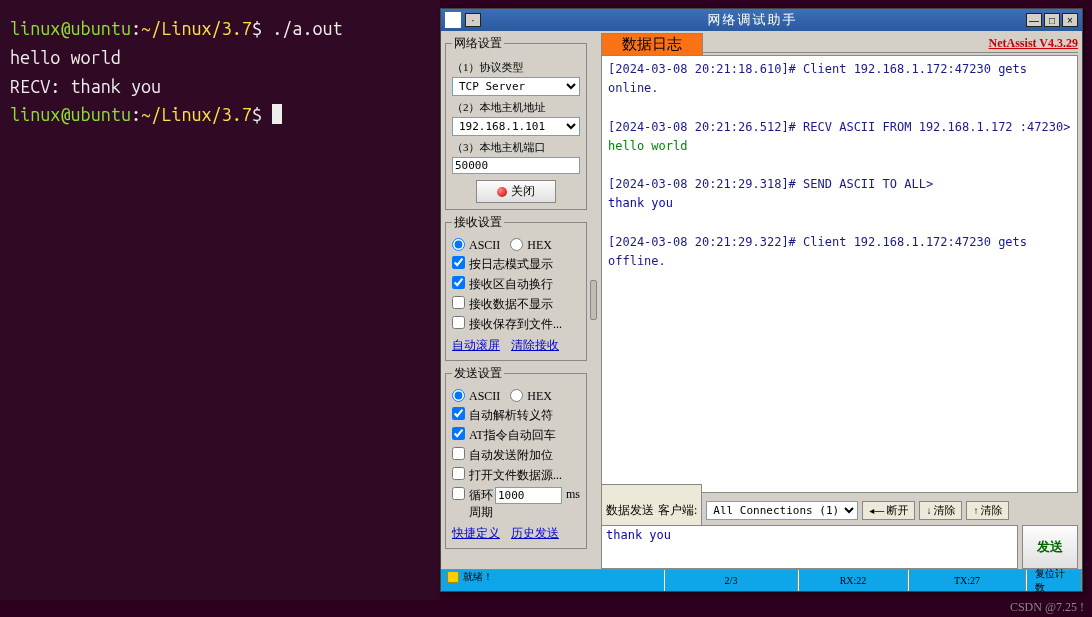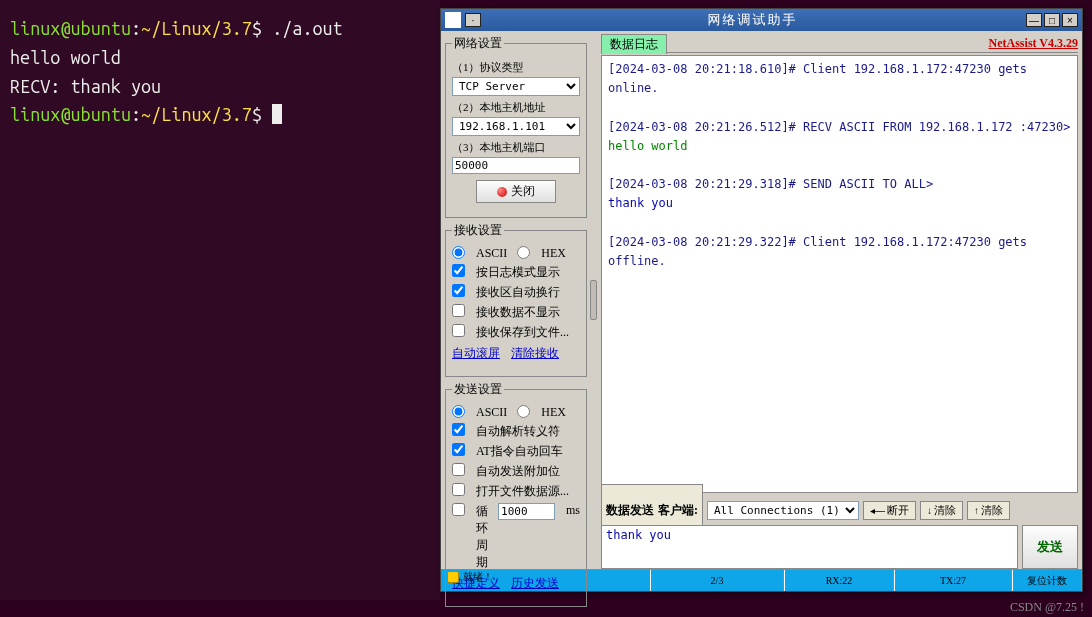--- a/index.html
+++ b/index.html
@@ -53,21 +53,21 @@
 .titlebar .icon-app { width: 16px; height: 16px; background:#fff; margin-right:2px;}
 .titlebar .title-text { flex:1; text-align:center; font-size:13px; letter-spacing:2px; }
 .titlebar .winbtn { width:16px; height:14px; border:1px solid #222; background:#d4d0c8; margin-left:2px; display:flex; align-items:center; justify-content:center; font-size:10px; font-family:sans-serif; color:#000;}
 .app-body { display:flex; height:538px; }
 .left-panel { width:150px; padding:4px; }
 .right-panel { flex:1; display:flex; flex-direction:column; padding:4px 4px 0 4px; position:relative;}
 .panel-divider { width:6px; background:#d4d0c8; position:relative; display:flex; align-items:center;}
 .panel-handle { position:absolute; top:50%; left:-1px; transform:translateY(-50%); width:7px; height:40px; background:#c0bcb4; border:1px solid #888; border-radius:2px; cursor:ew-resize;}
 fieldset {
   border: 1px solid #888;
-  padding: 4px 6px 14px 6px;
+  padding: 4px 6px 6px 6px;
   margin-bottom: 4px;
 }
 legend { font-size:12px; padding:0 2px; }
 .field-label { font-size:11px; margin:4px 0 2px; }
 select, input[type=text] {
   width: 100%;
   font-size: 11px;
   padding: 1px 2px;
   border: 1px solid #7f9db9;
   background:#fff;
@@ -76,46 +76,46 @@
 .close-btn {
   display:block; margin:6px auto 0;
   width:80px; padding:2px;
   border:1px solid #888;
   background:linear-gradient(#fdfdfd,#e0e0e0);
   font-family:'SimSun'; font-size:12px;
   text-align:center;
 }
 .close-btn .red-dot { display:inline-block; width:10px; height:10px; background:radial-gradient(circle at 30% 30%, #ff8888, #cc0000); border-radius:50%; vertical-align:middle; margin-right:4px;}
 .radio-row, .check-row { font-size:12px; margin:3px 0; display:flex; align-items:flex-start; gap:2px;}
-.radio-row input, .check-row input { margin-right:9px; }
+.radio-row input, .check-row input { margin-right:2px; }
 .radio-row label { margin-right:8px; }
 .link-row { font-size:12px; margin-top:4px;}
 .link-row a { color:#0000cc; text-decoration:underline; cursor:pointer; margin-right:8px;}
 .cycle-input { width:40px; display:inline-block; border:1px solid #7f9db9; font-size:11px; padding:0 1px;}
 
 .log-header { display:flex; align-items:center; height:18px; border-bottom:1px solid #888; margin-bottom:2px;}
-.log-header .log-tab { border:1px solid #888; border-bottom:none; background:#86efac; padding:1px 8px; font-size:12px;}
+.log-header .log-tab { border:1px solid #888; border-bottom:none; background:#f97316; padding:1px 20px; font-size:15px;}
 .log-header .version { margin-left:auto; color:#c00; text-decoration:underline; font-family:'SimSun'; font-size:12px; font-weight:bold;}
 .log-area {
   flex:1;
   background:#fff;
   border:1px solid #888;
   padding:4px 6px;
   font-family: 'SimSun', monospace;
   font-size:12px;
   line-height:1.6;
   color:#333;
   overflow:auto;
 }
 .log-line-sys { color:#1a1a8a; }
 .log-line-recv { color:#008800; }
 .log-line-send { color:#0909aa; }
 
 .send-bar { display:flex; align-items:center; gap:4px; margin-top:6px; font-size:12px; height:22px;}
-.send-bar .send-label-group { border:1px solid #888; padding:17px 4px; background:#ece9d8; display:flex; gap:4px;font-weight:bold;}
+.send-bar .send-label-group { border:1px solid #888; padding:17px 4px; background:#ece9d8; display:flex; gap:4px;}
 .send-bar select { width:auto; font-size:11px;}
 .send-bar .disc-btn, .send-bar .clear-btn {
   border:1px solid #888; background:#ece9d8; padding:1px 6px; font-size:11px; display:flex; align-items:center; gap:2px;
 }
 .arrow-icon { font-size:10px; }
 .send-row { display:flex; gap:4px; margin-top:4px; height:44px;}
 .send-input {
   flex:1; border:1px solid #888; background:#fff; padding:2px 4px;
   font-family:'SimSun',monospace; font-size:12px; color:#0909aa;
   resize:none;
@@ -298,17 +298,17 @@
   </div>
 
   <div class="statusbar">
     <div class="ready">
       <span class="ready-icon"></span>
       <span>就绪！</span>
     </div>
     <div class="status-cell" style="width:134px">2/3</div>
     <div class="status-cell" style="width:110px">RX:22</div>
     <div class="status-cell" style="width:118px">TX:27</div>
-    <div class="status-cell" style="width:70px">复位计数</div>
+    <div class="status-cell" style="width:56px">复位计数</div>
   </div>
 </div>
 
 <div class="watermark">CSDN @7.25 !</div>
 
 </body></html>

